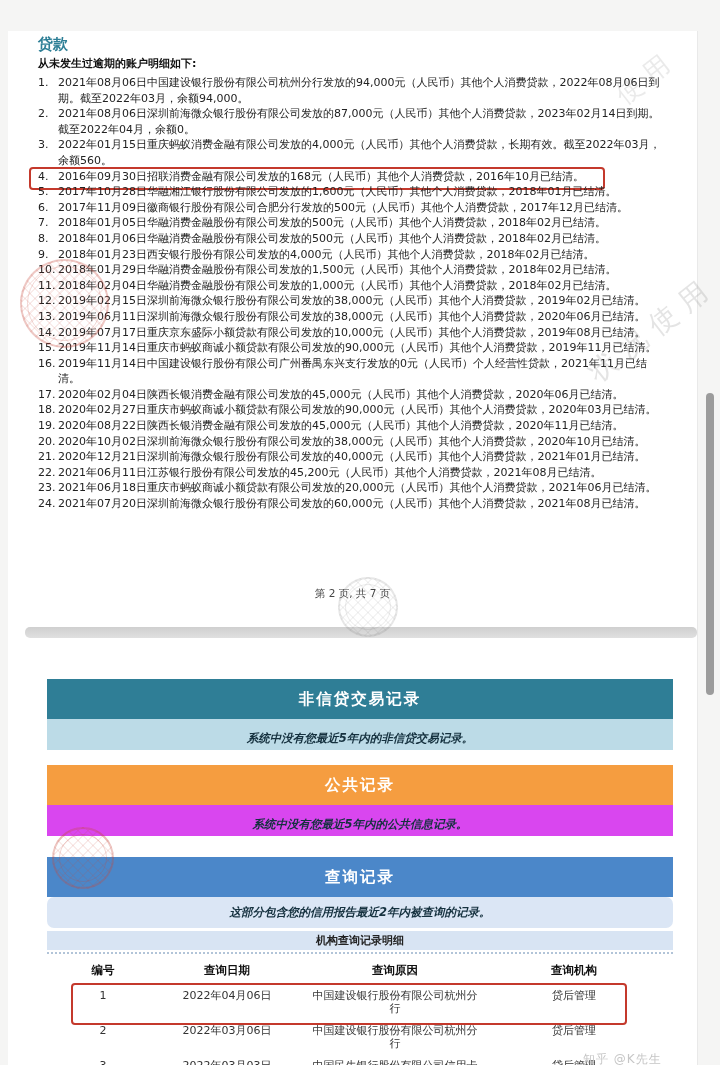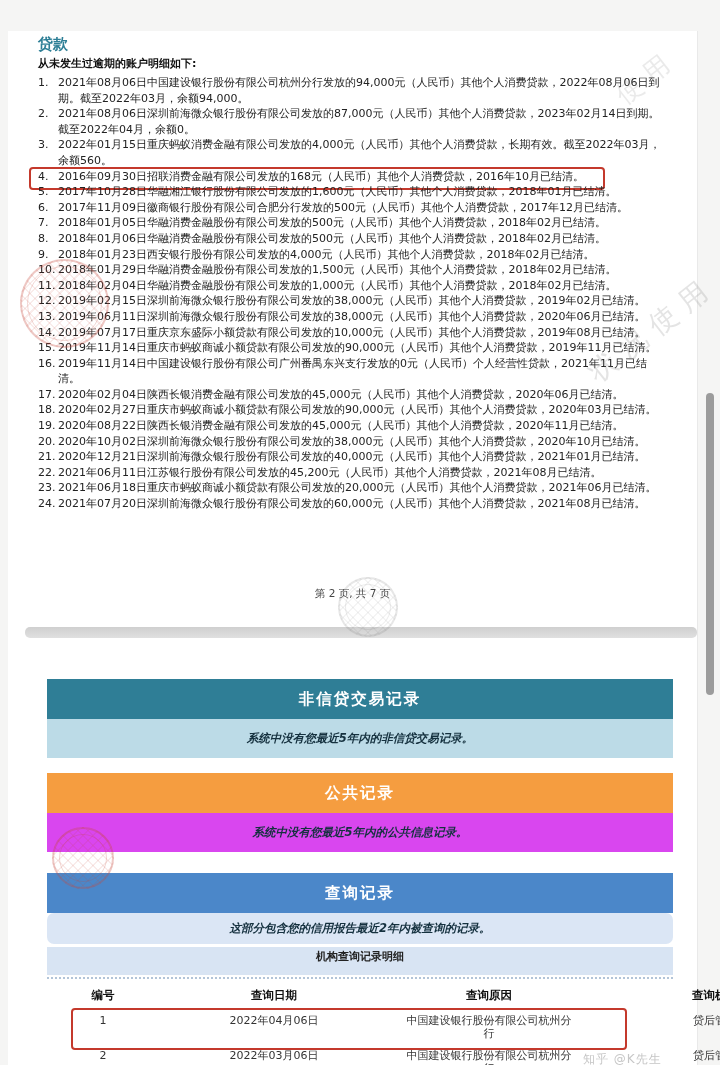--- a/index.html
+++ b/index.html
@@ -30,34 +30,34 @@
     position:absolute; left:17px; top:596px; width:672px; height:11px;
     background:linear-gradient(180deg,#cfcfcf,#e0e0e0); border-radius:5px;
   }
   
   .p3 { position:absolute; left:39px; top:648px; width:626px; }
   .band-header {
     height:40px; line-height:40px; text-align:center;
     color:#fff; font-size:15.5px; font-weight:bold; letter-spacing:2px;
   }
   .band-note {
-    height:39px; line-height:39px; text-align:center;
+    height:31px; line-height:39px; text-align:center;
     color:#15313f; font-size:11.5px; font-weight:bold; font-style:italic;
   }
   .section:nth-of-type(1) { margin-bottom:15px; }
   .section:nth-of-type(2) { margin-bottom:21px; }
   .section:nth-of-type(3) .band-note { height:31px; line-height:31px;border-radius:7px; }
   .subtitle-band {
-    margin-top:3px; height:28px; line-height:19px; text-align:center;
+    margin-top:3px; height:19px; line-height:19px; text-align:center;
     font-weight:bold; font-size:11px; color:#222; background:#d8e4f3;
   }
   .dotted { border-top:2px dotted #8aa6c4; margin-top:2px; opacity:.65; }
   
   .qtable { margin-left:16px; width:606px; font-size:11px; color:#333; }
-  .trow { display:grid; grid-template-columns:80px 168px 168px 190px; position:relative;gap:47px; }
+  .trow { display:grid; grid-template-columns:80px 168px 168px 190px; position:relative; }
   .trow > div { text-align:center; line-height:13.5px; }
   .thead > div { font-weight:bold; color:#111; font-size:11.5px; padding-top:10px; padding-bottom:4px; }
   .trow.body { min-height:35px; }
   .trow.body > div { padding-top:7px; }
   .hlrow {
     position:absolute; left:8px; top:1px; width:552px; height:31px;
     border:2px solid #c4392c; border-radius:4px; pointer-events:none;
   }
   
   .scroll-thumb {

